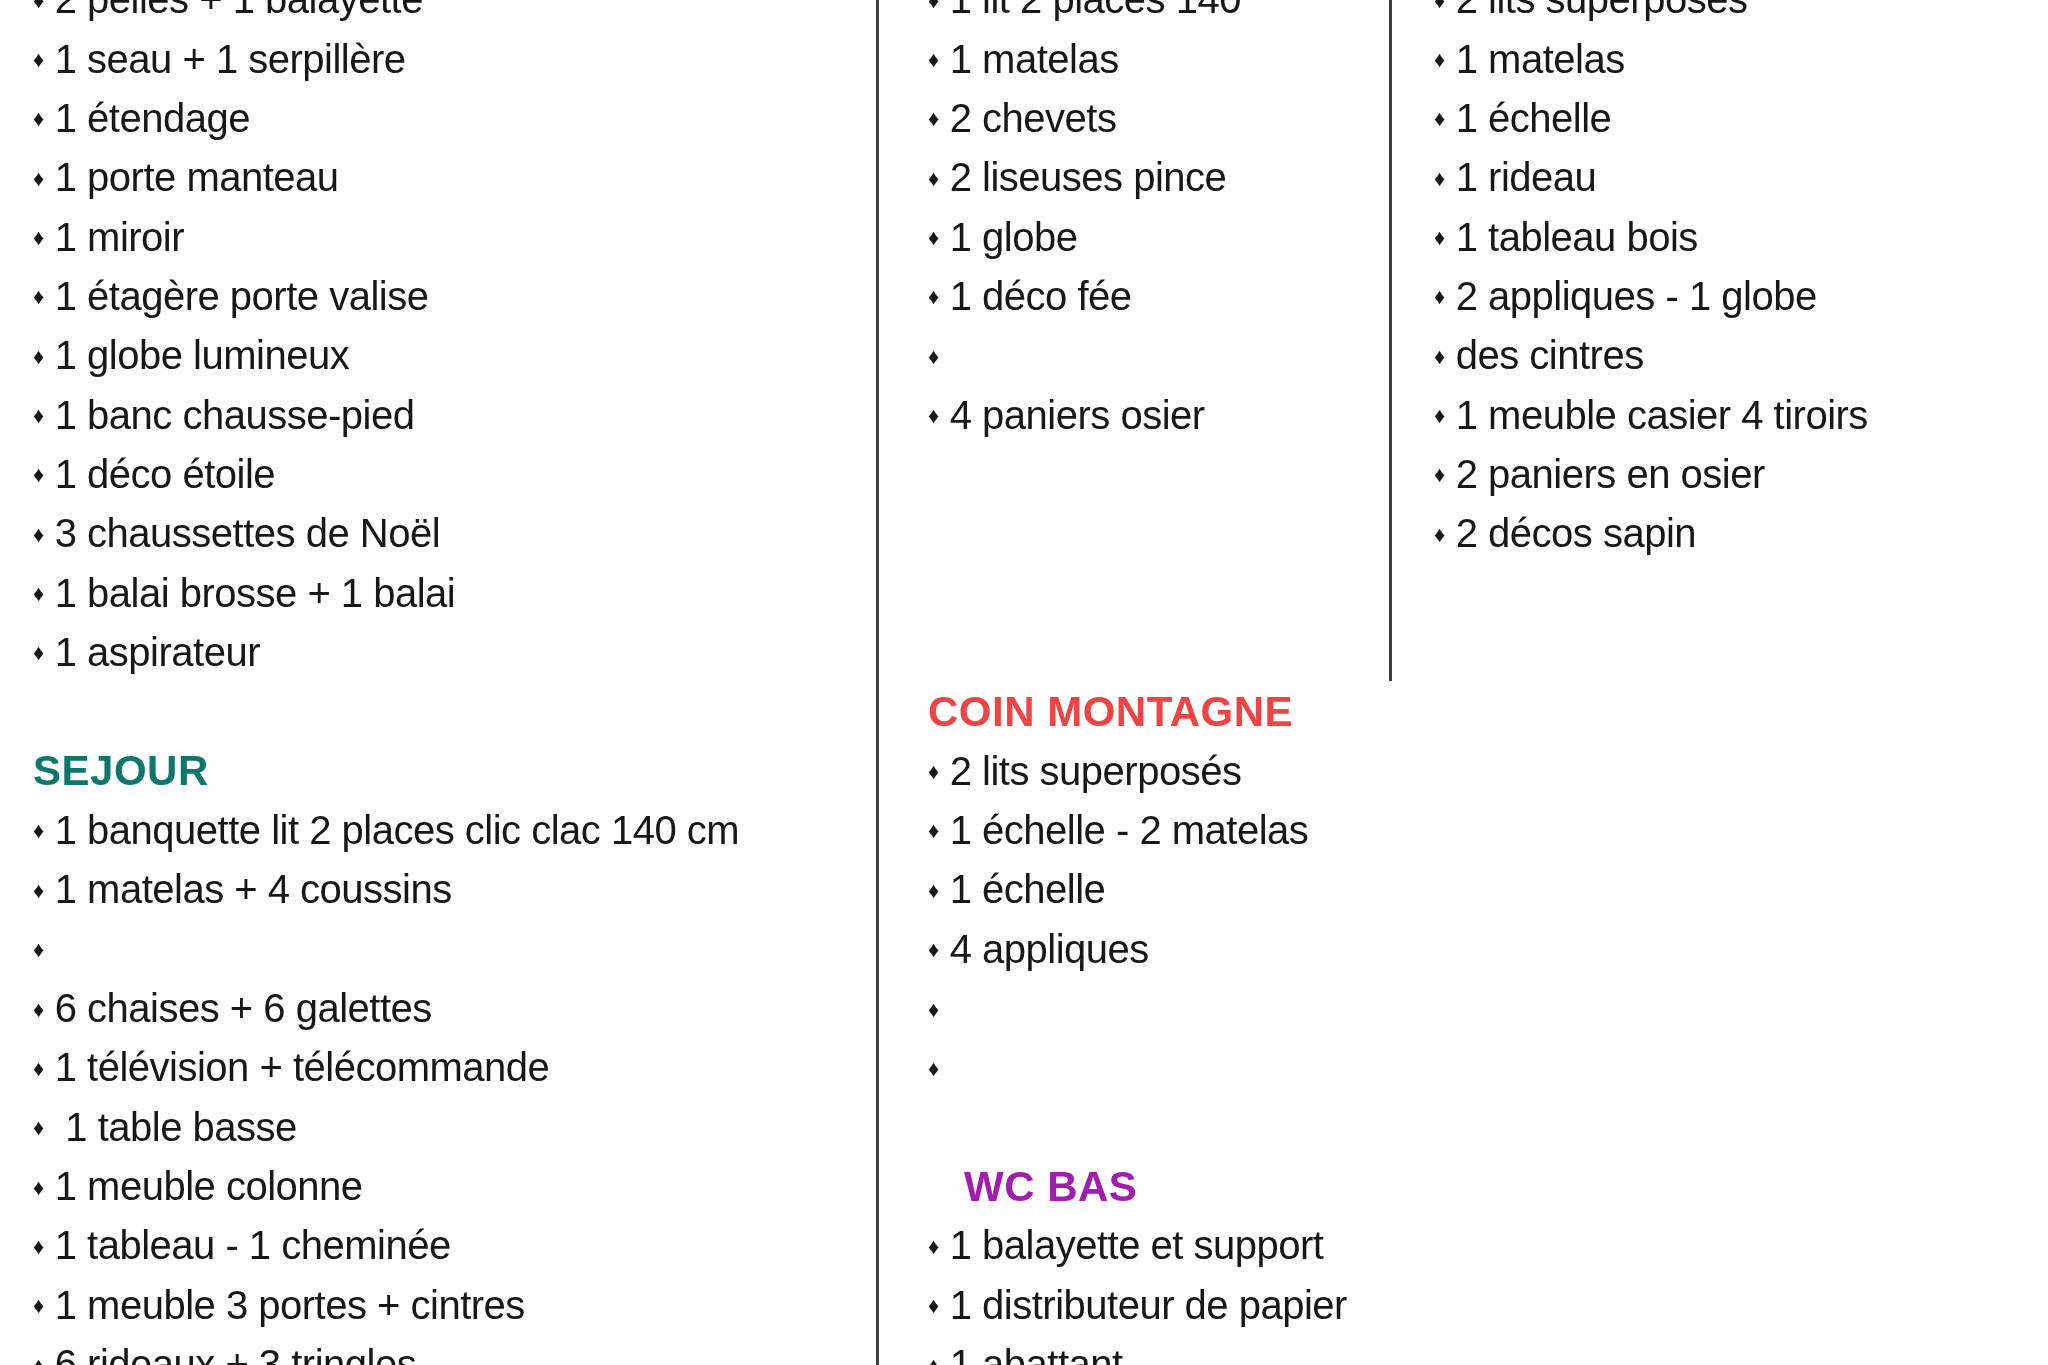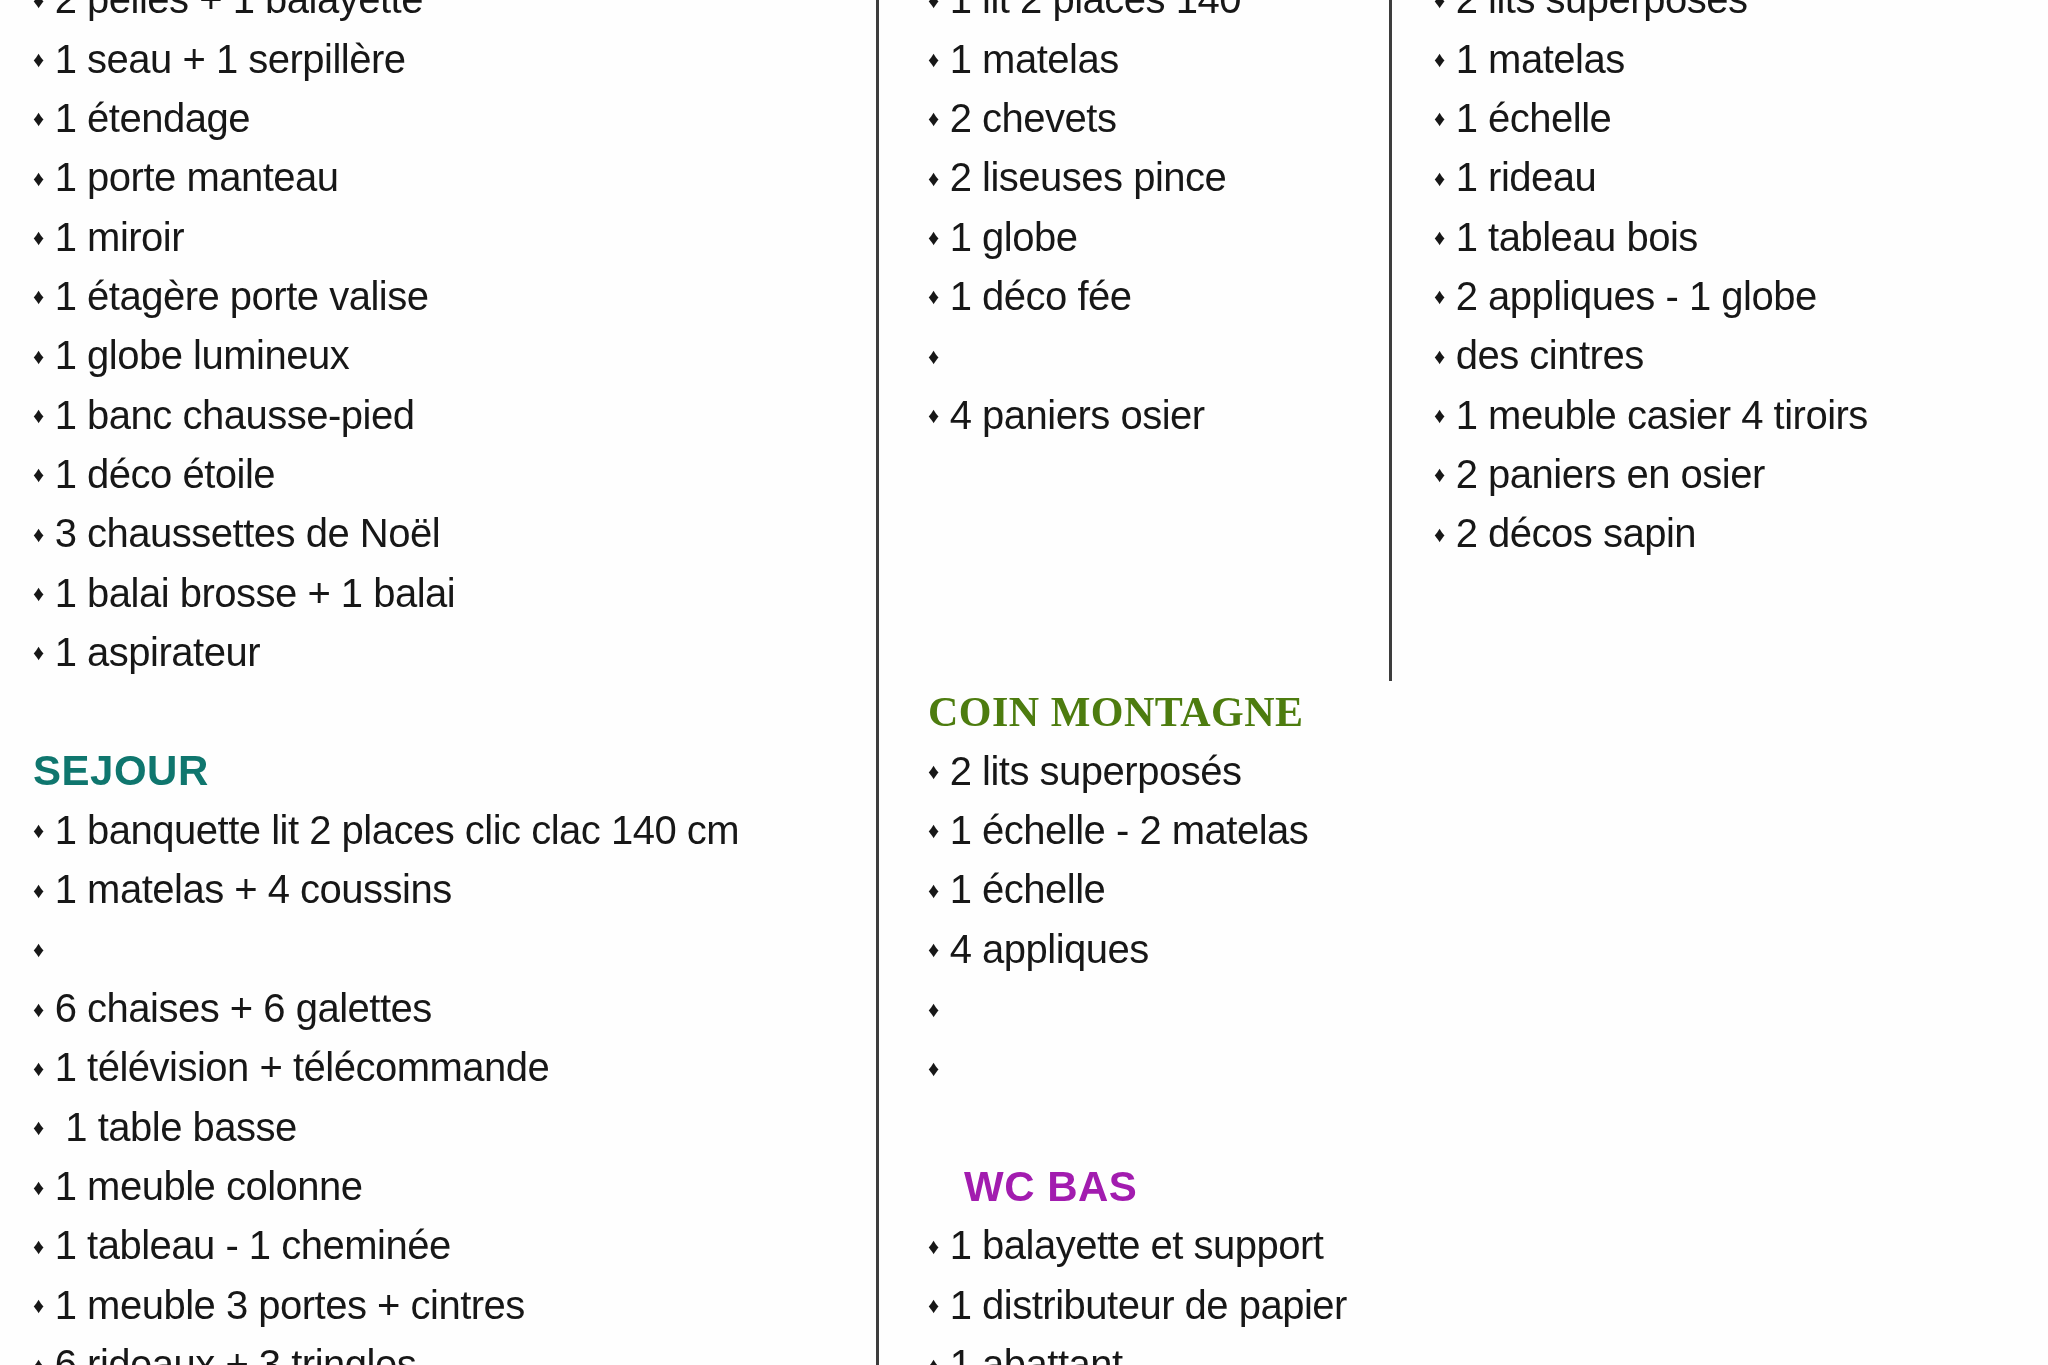--- a/index.html
+++ b/index.html
@@ -92,21 +92,21 @@
       <div class="line item"><span class="bullet">♦</span><span>2 chevets</span></div>
       <div class="line item"><span class="bullet">♦</span><span>2 liseuses pince</span></div>
       <div class="line item"><span class="bullet">♦</span><span>1 globe</span></div>
       <div class="line item"><span class="bullet">♦</span><span>1 déco fée</span></div>
       <div class="line item"><span class="bullet">♦</span></div>
       <div class="line item"><span class="bullet">♦</span><span>4 paniers osier</span></div>
       <div class="line blank"></div>
       <div class="line blank"></div>
       <div class="line blank"></div>
       <div class="line blank"></div>
-      <div class="line header" style="color: #4d7c0f; font-family: Liberation Serif, serif;">COIN MONTAGNE</div>
+      <div class="line header" style="color: #ef4444;">COIN MONTAGNE</div>
       <div class="line item"><span class="bullet">♦</span><span>2 lits superposés</span></div>
       <div class="line item"><span class="bullet">♦</span><span>1 échelle - 2 matelas</span></div>
       <div class="line item"><span class="bullet">♦</span><span>1 échelle</span></div>
       <div class="line item"><span class="bullet">♦</span><span>4 appliques</span></div>
       <div class="line item"><span class="bullet">♦</span></div>
       <div class="line item"><span class="bullet">♦</span></div>
       <div class="line blank"></div>
       <div class="line header indent" style="color: #a21caf;">WC BAS</div>
       <div class="line item"><span class="bullet">♦</span><span>1 balayette et support</span></div>
       <div class="line item"><span class="bullet">♦</span><span>1 distributeur de papier</span></div>

